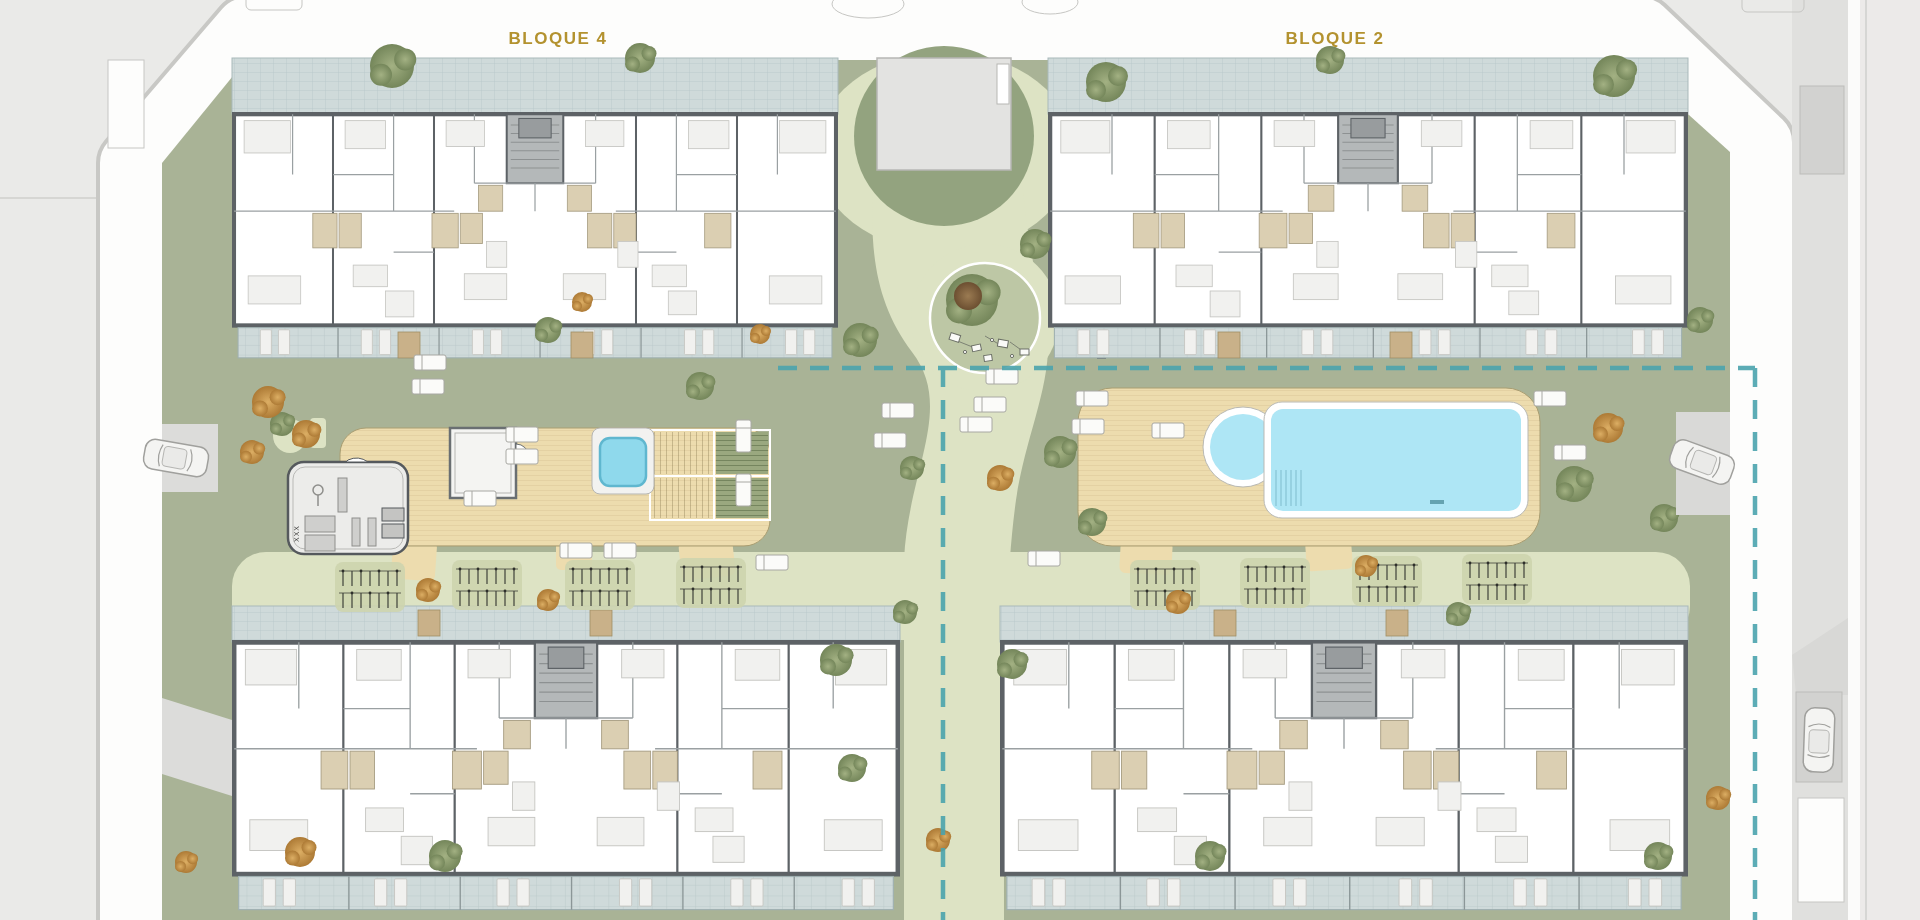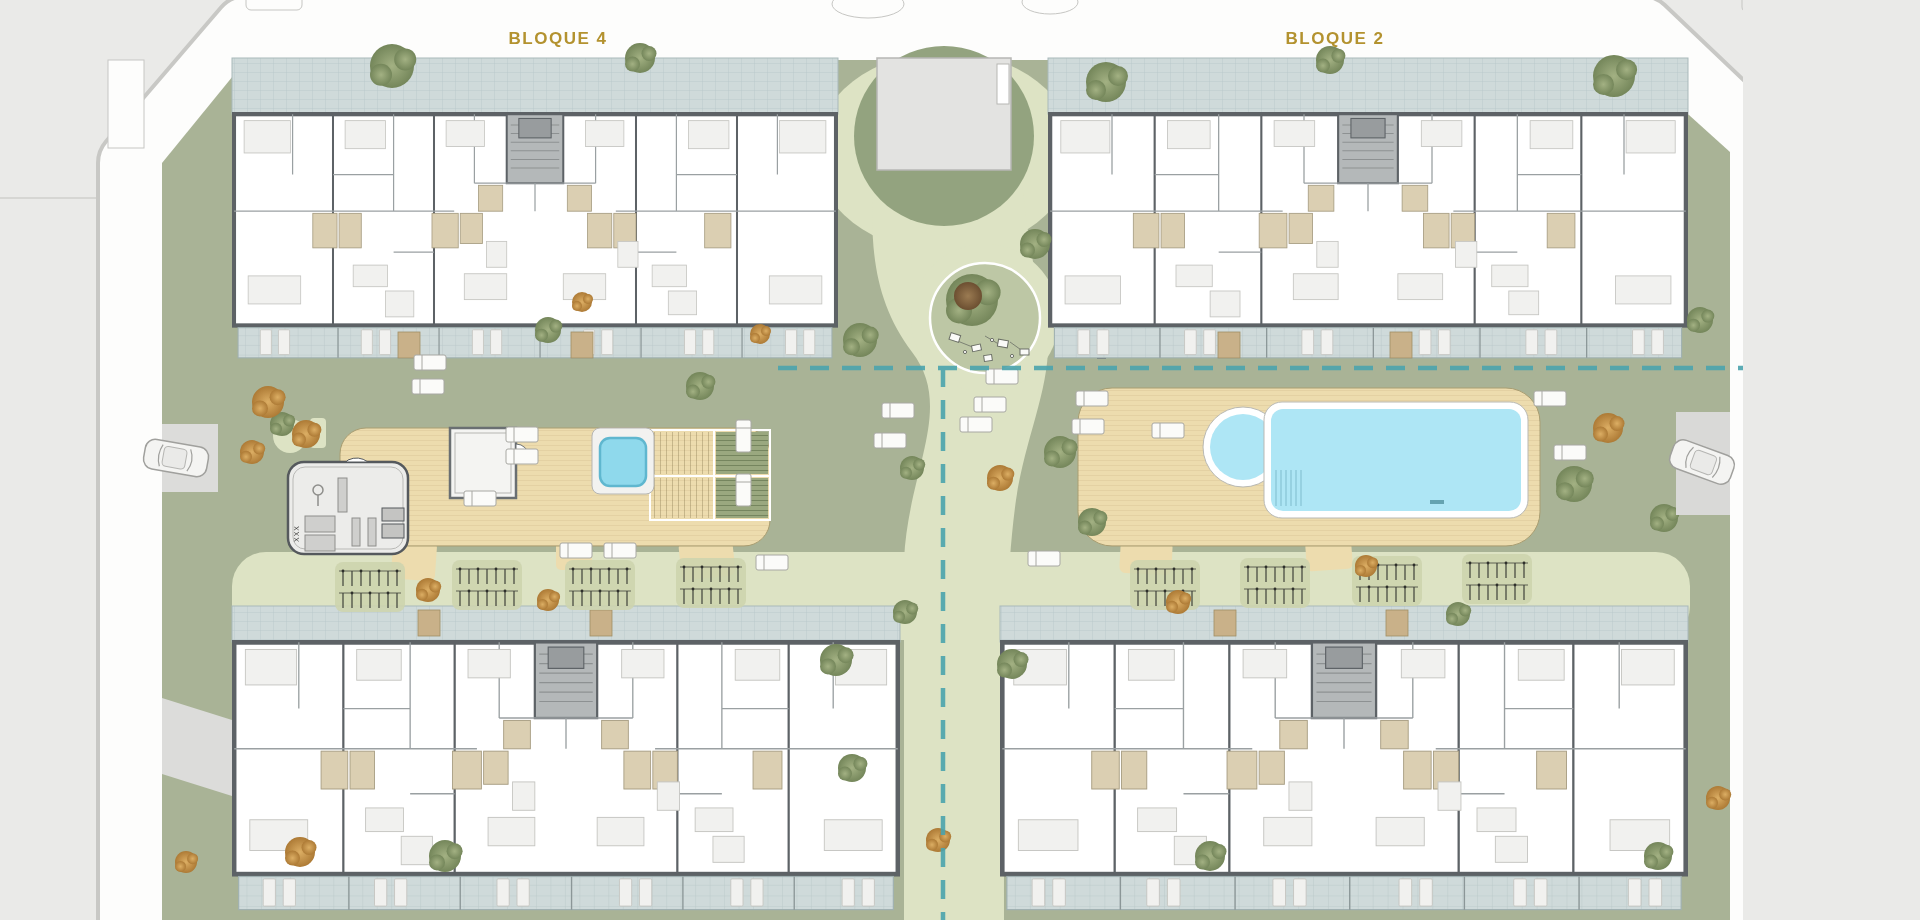--- a/index.html
+++ b/index.html
@@ -1,16 +1,16 @@
 <!DOCTYPE html>
 <html><head>
 <meta charset="utf-8">
 <style>
   html,body{margin:0;padding:0;background:#eaeae8;}
-  #stage{width:1743px;height:920px;position:relative;overflow:hidden;font-family:"Liberation Sans",sans-serif;}
+  #stage{width:1920px;height:920px;position:relative;overflow:hidden;font-family:"Liberation Sans",sans-serif;}
   svg{display:block;}
   .road-outer{stroke:#c8c8c5;stroke-width:70;fill:none;stroke-linejoin:round;}
   .road-inner{stroke:#fdfdfc;stroke-width:62;fill:none;stroke-linejoin:round;}
   .curb{stroke:#cfcfcc;stroke-width:1.5;fill:none;}
   .bay{fill:#d2d2d0;stroke:#bcbcb9;stroke-width:1;}
   .bay-white{fill:#fdfdfc;stroke:#c6c6c3;stroke-width:1;}
   .pad{fill:#dcdcda;}
   .path-l{fill:#dde3c4;}
   .tileband{fill:url(#tiles);stroke:#a9b9ba;stroke-width:1;}
   .wallthin{stroke:#9aa0a2;stroke-width:1.2;fill:none;}

